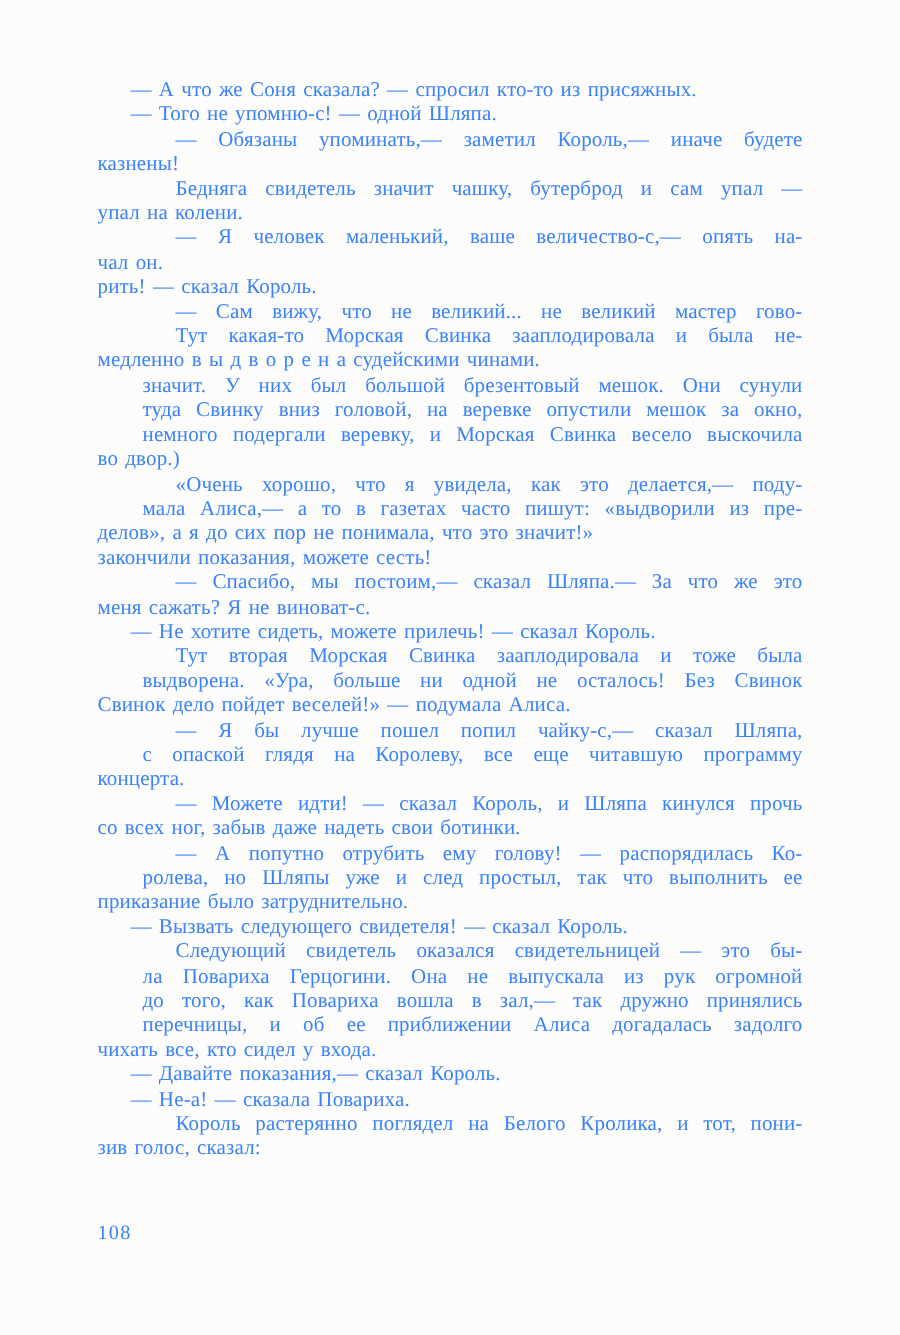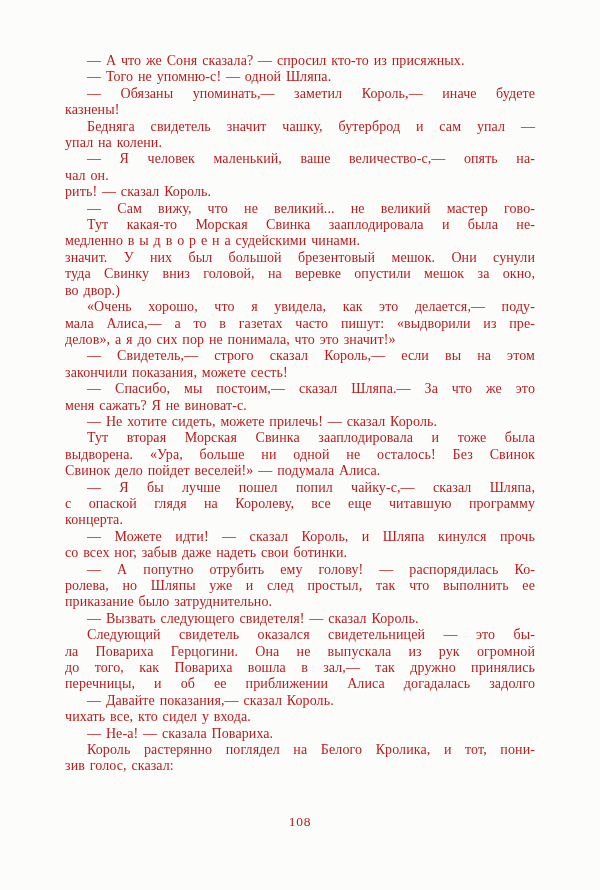--- a/index.html
+++ b/index.html
@@ -23,78 +23,79 @@
     line-height: 16.4px;
     word-spacing: 1.2px;
     letter-spacing: 0.1px;
   }
   .line {
     min-height: 16.4px;
   }
   .line.j {
     text-align: justify;
     text-align-last: justify;
+    margin-left: 30px;
   }
   .line.indent {
     padding-left: 22px;
   }
   .page-number {
     position: absolute;
     top: 814px;
     left: 65px;
     width: 470px;
-    text-align: center;
+    text-align: left;
     font-size: 13.5px;
     letter-spacing: 0.8px;
   }
 </style>
 </head>
 <body>
 
-<div class="page" style="background: rgb(252, 252, 251); color: #b91c1c;">
+<div class="page" style="background: rgb(252, 252, 251); color: #3b82f6;">
   <div class="text-block" id="text-block">
       <div class="line indent">— А что же Соня сказала? — спросил кто-то из присяжных.</div>
       <div class="line indent">— Того не упомню-с! — одной Шляпа.</div>
       <div class="line indent j">— Обязаны упоминать,— заметил Король,— иначе будете</div>
       <div class="line">казнены!</div>
       <div class="line indent j">Бедняга свидетель значит чашку, бутерброд и сам упал —</div>
       <div class="line">упал на колени.</div>
       <div class="line indent j">— Я человек маленький, ваше величество-с,— опять на-</div>
       <div class="line">чал он.</div>
       <div class="line">рить! — сказал Король.</div>
       <div class="line indent j">— Сам вижу, что не великий... не великий мастер гово-</div>
       <div class="line indent j">Тут какая-то Морская Свинка зааплодировала и была не-</div>
       <div class="line">медленно в ы д в о р е н а судейскими чинами.</div>
       <div class="line j">значит. У них был большой брезентовый мешок. Они сунули</div>
       <div class="line j">туда Свинку вниз головой, на веревке опустили мешок за окно,</div>
+      <div class="line j">немного подергали веревку, и Морская Свинка весело выскочила</div>
       <div class="line">во двор.)</div>
       <div class="line indent j">«Очень хорошо, что я увидела, как это делается,— поду-</div>
       <div class="line j">мала Алиса,— а то в газетах часто пишут: «выдворили из пре-</div>
       <div class="line">делов», а я до сих пор не понимала, что это значит!»</div>
-      <div class="line indent j">— Свидетель,— строго сказал Король,— если вы на этом</div>
       <div class="line">закончили показания, можете сесть!</div>
       <div class="line indent j">— Спасибо, мы постоим,— сказал Шляпа.— За что же это</div>
       <div class="line">меня сажать? Я не виноват-с.</div>
       <div class="line indent">— Не хотите сидеть, можете прилечь! — сказал Король.</div>
       <div class="line indent j">Тут вторая Морская Свинка зааплодировала и тоже была</div>
       <div class="line j">выдворена. «Ура, больше ни одной не осталось! Без Свинок</div>
       <div class="line">Свинок дело пойдет веселей!» — подумала Алиса.</div>
       <div class="line indent j">— Я бы лучше пошел попил чайку-с,— сказал Шляпа,</div>
       <div class="line j">с опаской глядя на Королеву, все еще читавшую программу</div>
       <div class="line">концерта.</div>
       <div class="line indent j">— Можете идти! — сказал Король, и Шляпа кинулся прочь</div>
       <div class="line">со всех ног, забыв даже надеть свои ботинки.</div>
       <div class="line indent j">— А попутно отрубить ему голову! — распорядилась Ко-</div>
       <div class="line j">ролева, но Шляпы уже и след простыл, так что выполнить ее</div>
       <div class="line">приказание было затруднительно.</div>
       <div class="line indent">— Вызвать следующего свидетеля! — сказал Король.</div>
       <div class="line indent j">Следующий свидетель оказался свидетельницей — это бы-</div>
       <div class="line j">ла Повариха Герцогини. Она не выпускала из рук огромной</div>
       <div class="line j">до того, как Повариха вошла в зал,— так дружно принялись</div>
       <div class="line j">перечницы, и об ее приближении Алиса догадалась задолго</div>
+      <div class="line">чихать все, кто сидел у входа.</div>
       <div class="line indent">— Давайте показания,— сказал Король.</div>
-      <div class="line">чихать все, кто сидел у входа.</div>
       <div class="line indent">— Не-а! — сказала Повариха.</div>
       <div class="line indent j">Король растерянно поглядел на Белого Кролика, и тот, пони-</div>
       <div class="line">зив голос, сказал:</div>
     </div>
   <div class="page-number">108</div>
 </div>
 
 </body></html>

